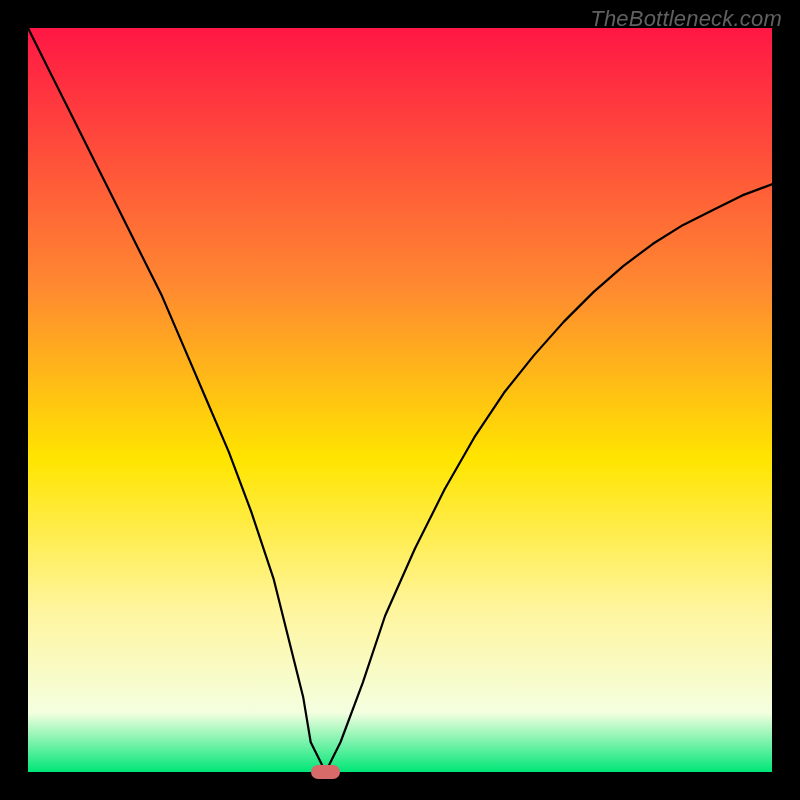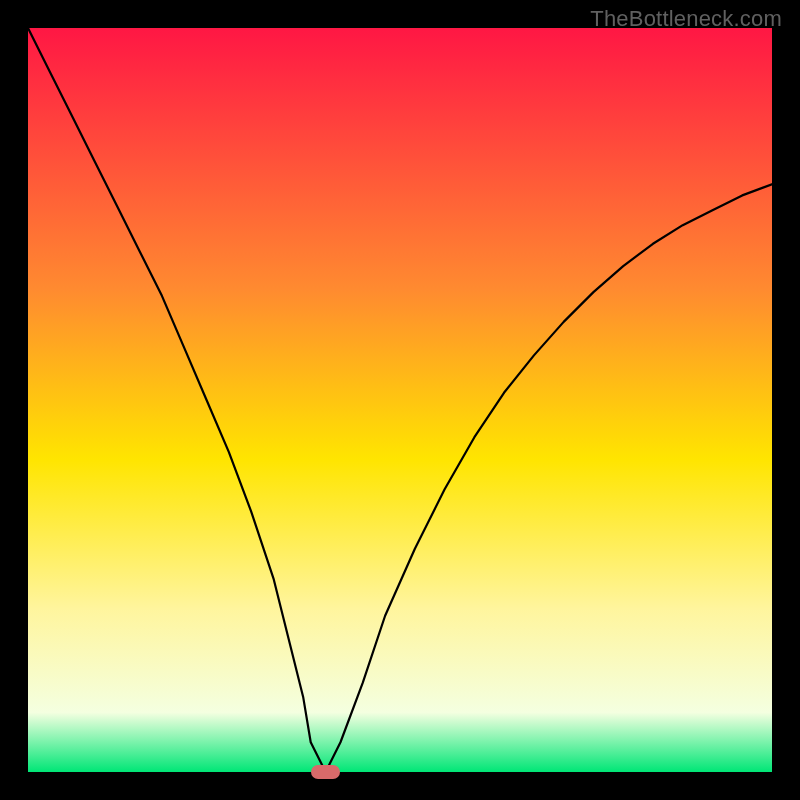--- a/index.html
+++ b/index.html
@@ -12,20 +12,21 @@
   }
   .watermark {
     position: absolute;
     top: 6px;
     right: 18px;
     font-family: Arial, Helvetica, sans-serif;
     font-size: 22px;
     color: #606060;
     font-weight: 500;
     letter-spacing: 0.2px;
+    font-style: italic;
   }
   .plot {
     position: absolute;
     left: 28px;
     top: 28px;
     width: 744px;
     height: 744px;
   }
   .marker {
     position: absolute;

